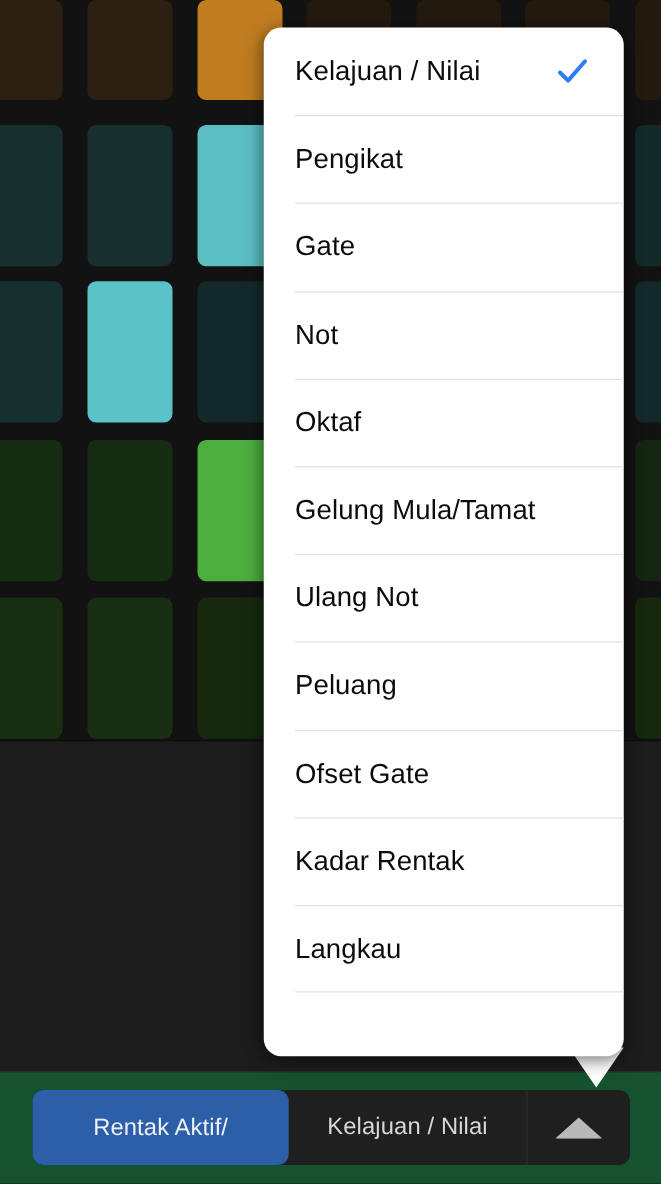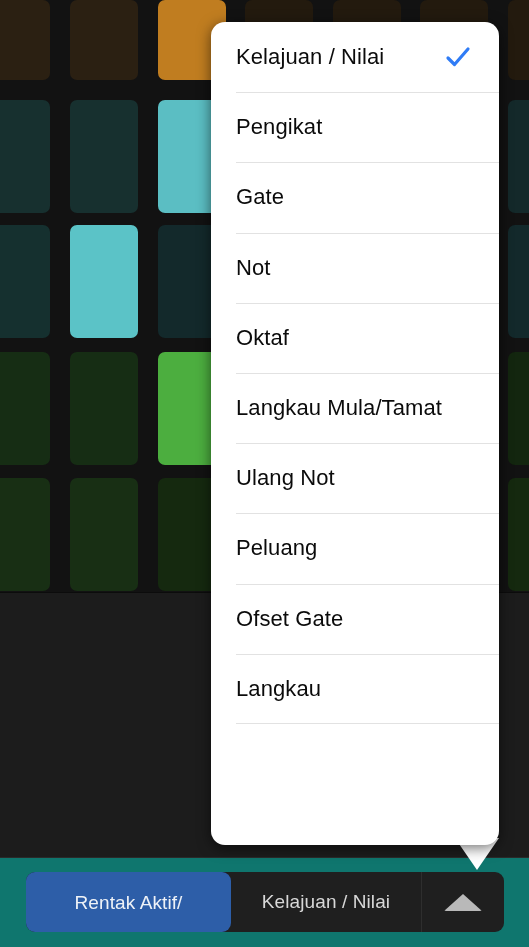--- a/index.html
+++ b/index.html
@@ -53,21 +53,21 @@
     background: #1c1c1c;
     border-top: 1px solid #0c0c0c;
   }
 
   
   #bottom-bar {
     position: absolute;
     left: 0; top: 857px;
     width: 529px;
     height: 90px;
-    background: #0f766e;
+    background: #14532d;
     border-top: 1px solid #2a2a2a;
   }
   #bottom-bar-inner {
     position: absolute;
     left: 26px;
     top: 14px;
     width: 478px;
     height: 60px;
     background: #1f1f1f;
     border-radius: 9px;
@@ -254,29 +254,32 @@
       <div class="menu-item">
         <span class="label">Gate</span>
       </div>
       <div class="menu-item">
         <span class="label">Not</span>
       </div>
       <div class="menu-item">
         <span class="label">Oktaf</span>
       </div>
       <div class="menu-item">
-        <span class="label">Langkau Mula/Tamat</span>
+        <span class="label">Gelung Mula/Tamat</span>
       </div>
       <div class="menu-item">
         <span class="label">Ulang Not</span>
       </div>
       <div class="menu-item">
         <span class="label">Peluang</span>
       </div>
       <div class="menu-item">
         <span class="label">Ofset Gate</span>
+      </div>
+      <div class="menu-item">
+        <span class="label">Kadar Rentak</span>
       </div>
       <div class="menu-item menu-sep-after">
         <span class="label">Langkau</span>
       </div>
     </div>
 
 </div>
 
 </body></html>

